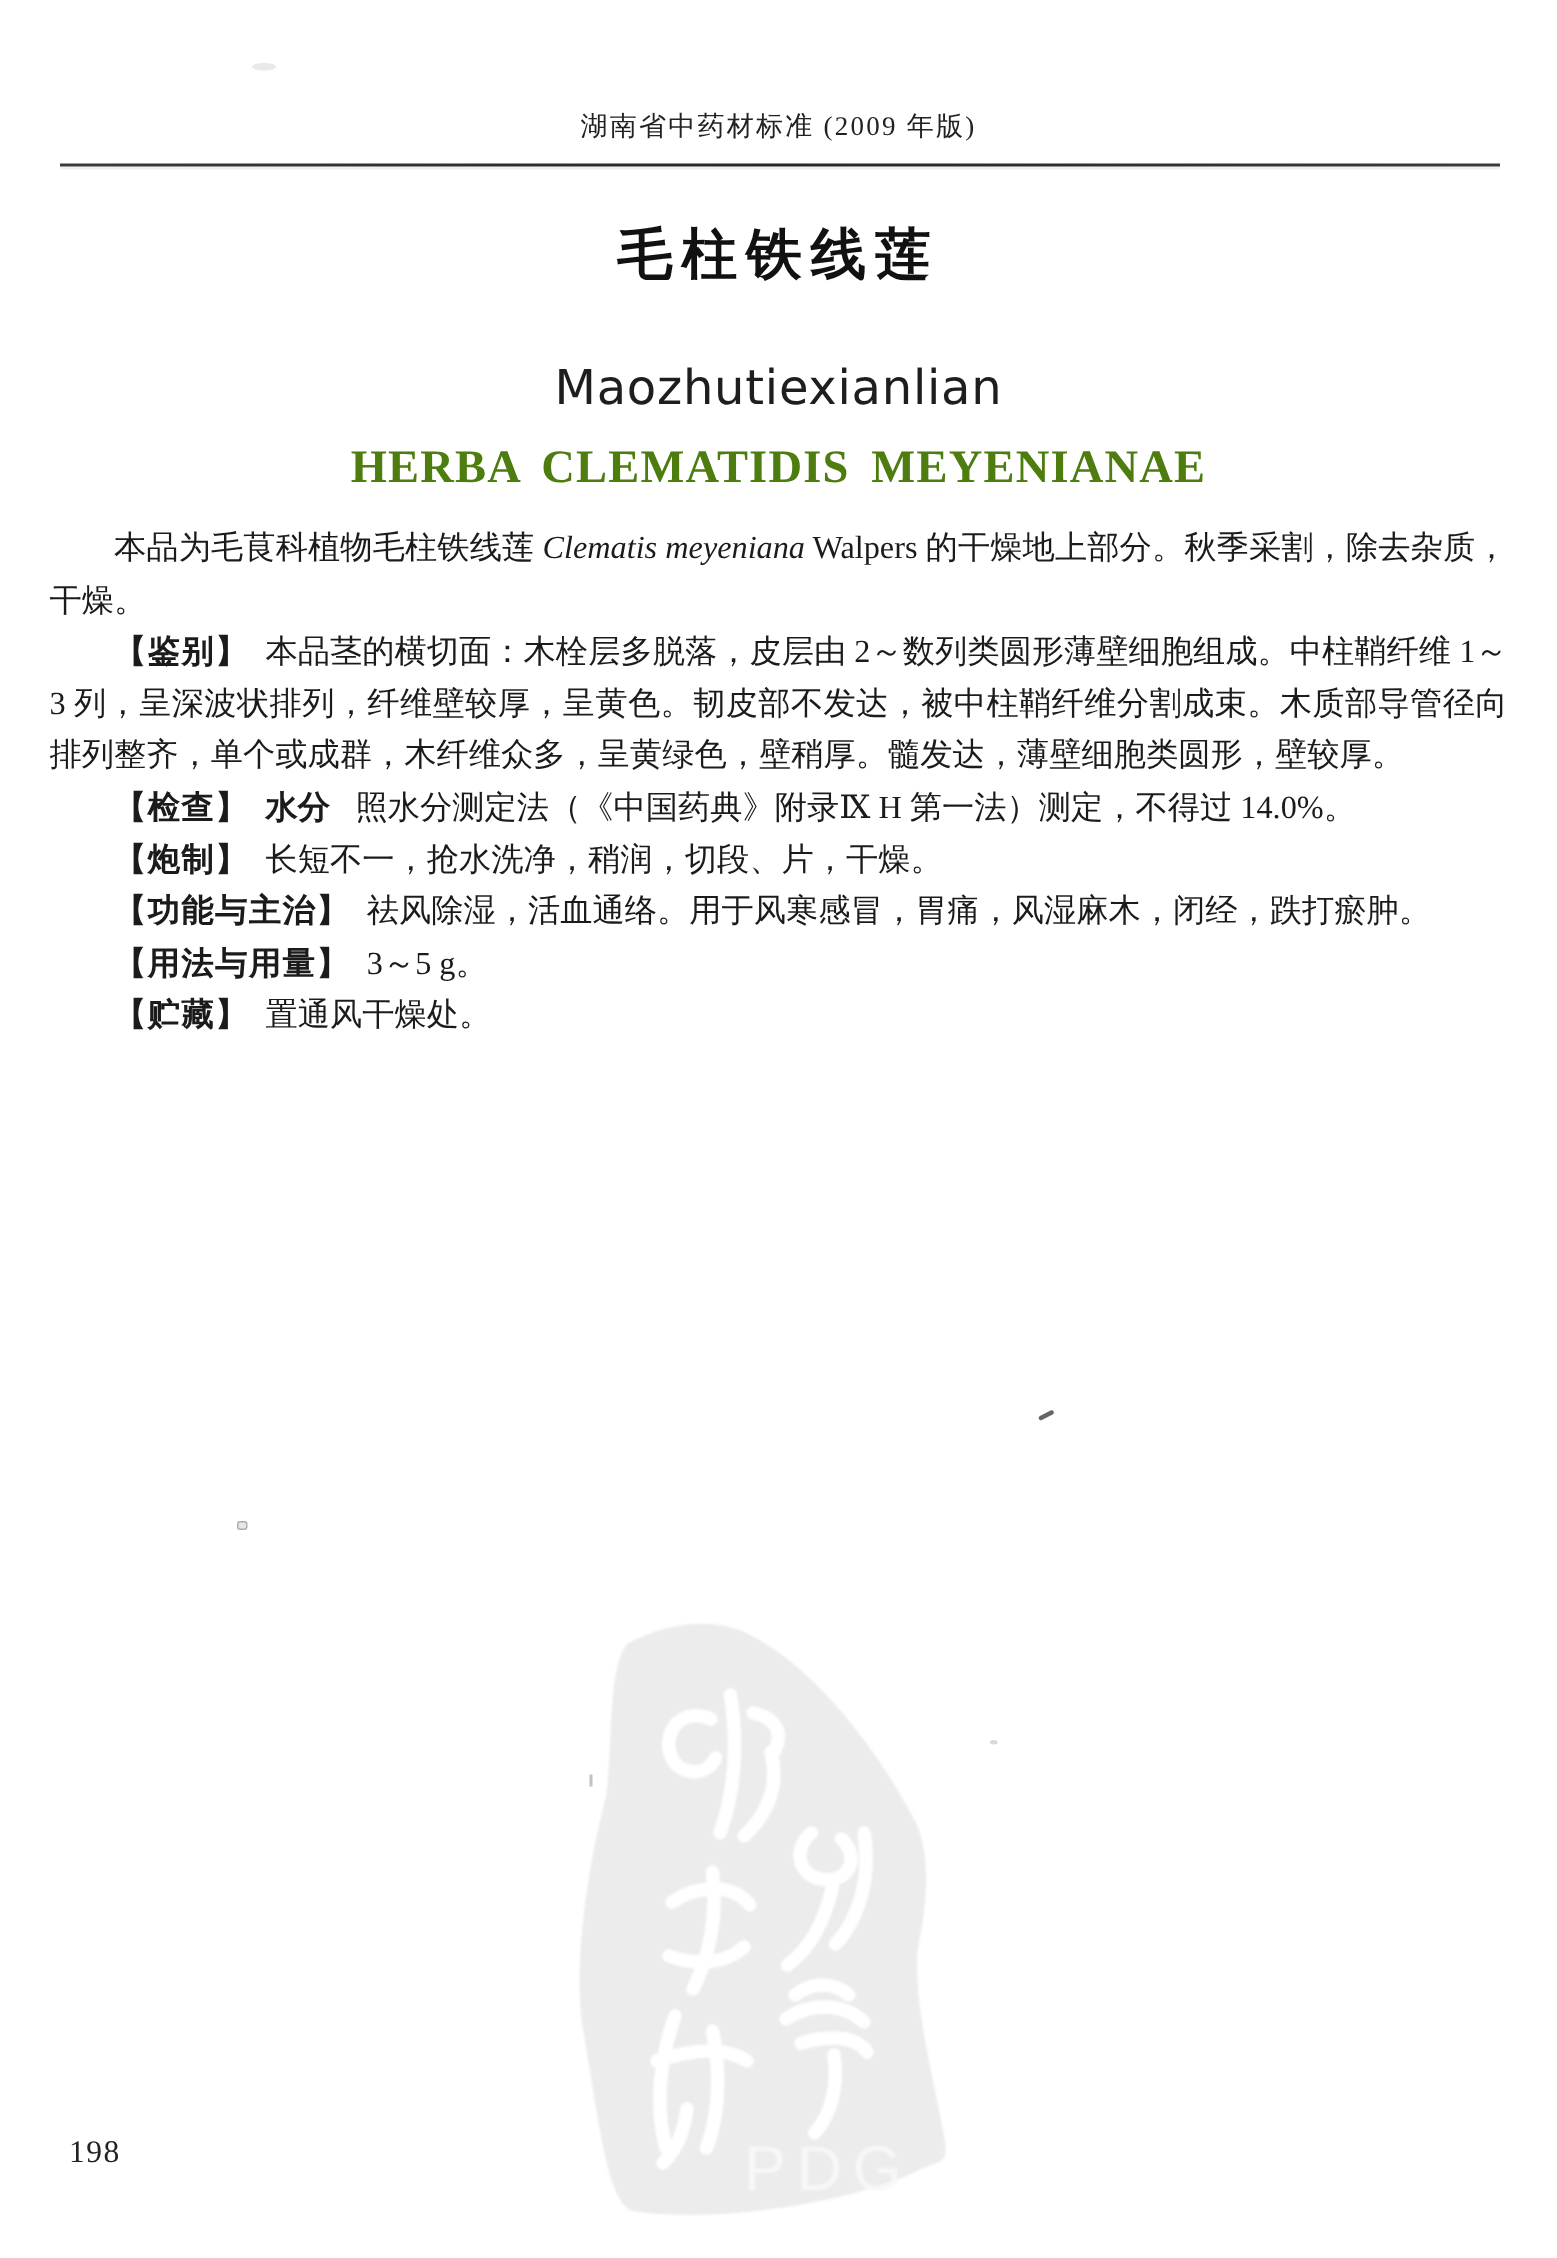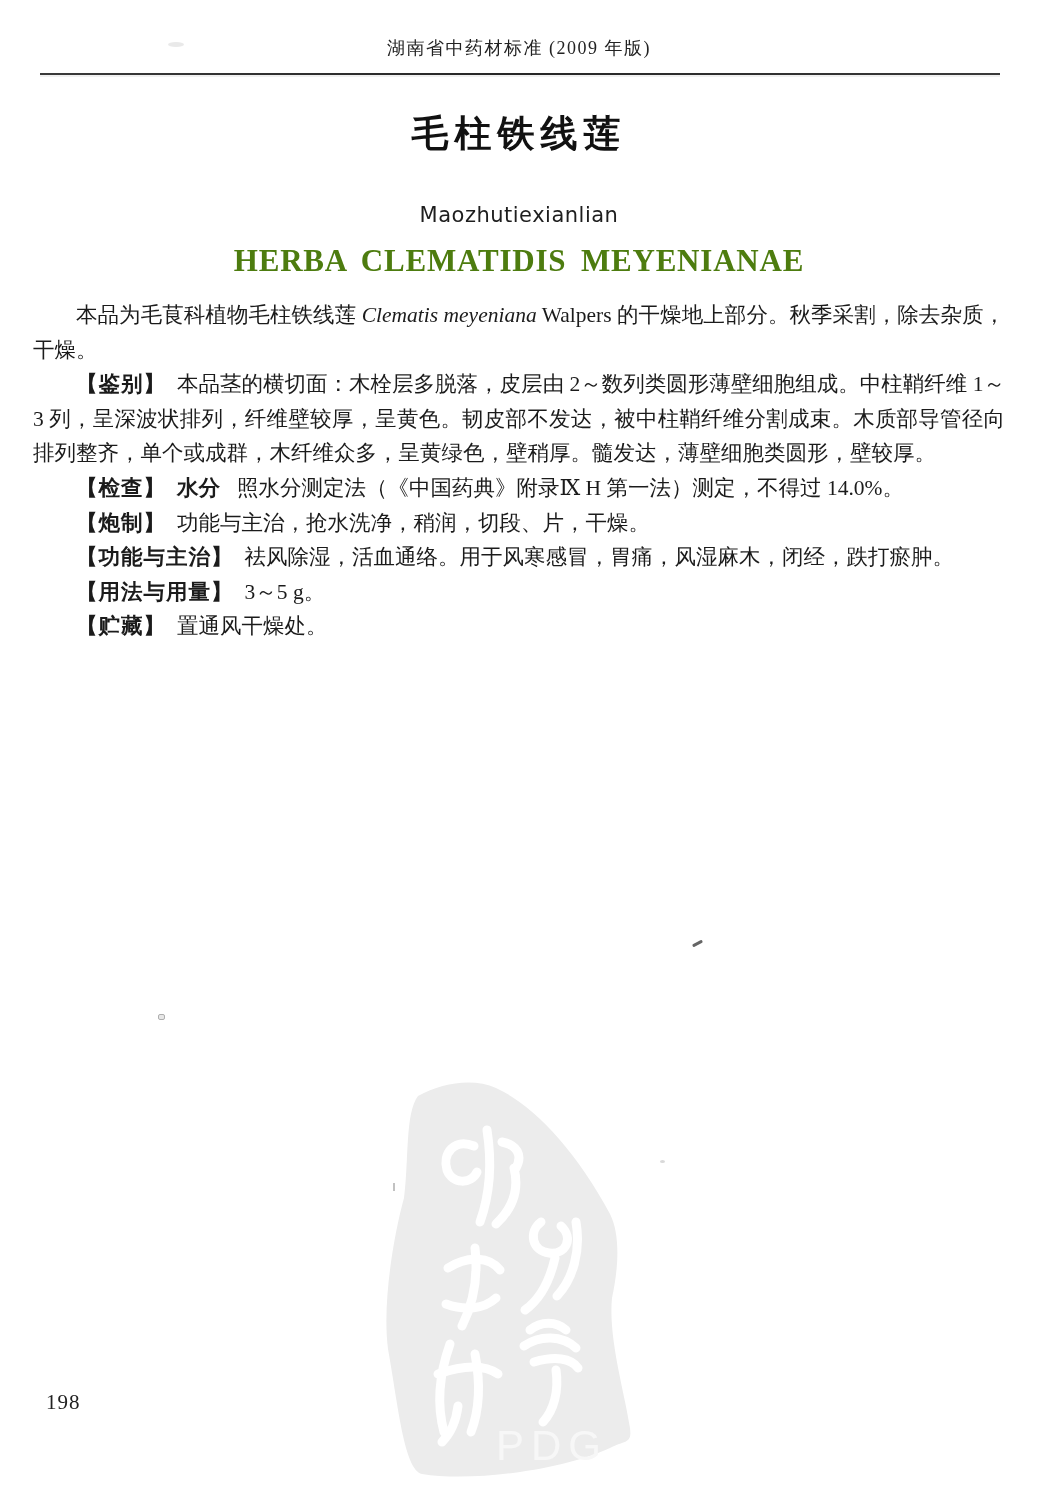--- a/index.html
+++ b/index.html
@@ -5,21 +5,21 @@
   * { margin:0; padding:0; box-sizing:border-box; }
   html,body { background:#ffffff; }
   body {
     width:1038px; height:1505px;
     position:relative;
     overflow:hidden;
     color:#1c1c1c;
     font-family:"Liberation Serif","DejaVu Serif",serif;
   }
   .running-header {
-    padding-top:36px;
+    padding-top:72px;
     text-align:center;
     font-size:18px;
     letter-spacing:1.5px;
     color:#222;
   }
   .header-rule {
     height:2px;
     background:linear-gradient(90deg,#3a3a3a 0%,#262626 50%,#3a3a3a 100%);
     margin:13px 38px 0 40px;
     box-shadow:0 2px 0 rgba(0,0,0,0.06);
@@ -29,21 +29,21 @@
     text-align:center;
     font-size:37px;
     font-weight:700;
     letter-spacing:6px;
     font-family:"Liberation Sans","DejaVu Sans",sans-serif;
     color:#111;
   }
   .pinyin {
     margin-top:44px;
     text-align:center;
-    font-size:21px;
+    font-size:32px;
     letter-spacing:0.5px;
     font-family:"DejaVu Sans","Liberation Sans",sans-serif;
     color:#1e1e1e;
   }
   .latin {
     margin-top:16px;
     text-align:center;
     font-size:31px;
     font-weight:700;
     letter-spacing:0.8px;
@@ -68,21 +68,21 @@
   }
   .sublabel {
     font-weight:700;
     font-family:"Liberation Sans","DejaVu Sans",sans-serif;
     margin-right:17px;
   }
   .sublabel:empty { display:none; margin:0; }
   .species { font-style:italic; }
   .page-number {
     position:absolute;
-    left:46px; top:1390px;
+    left:46px; top:1422px;
     font-size:21px;
     letter-spacing:1px;
     color:#222;
   }
   .watermark {
     position:absolute;
     left:378px; top:1072px;
     width:336px; height:414px;
     filter:blur(0.6px);
     pointer-events:none;
@@ -105,21 +105,21 @@
 <div class="latin">HERBA CLEMATIDIS MEYENIANAE</div>
 
 <div class="bodytext">
   <p class="para"><span>本品为毛茛科植物毛柱铁线莲 </span><span class="species">Clematis meyeniana</span><span> Walpers 的干燥地上部分。秋季采割，除去杂质，干燥。</span></p>
 
 
   <p class="para"><span class="seclabel">【鉴别】</span><span>本品茎的横切面：木栓层多脱落，皮层由 2～数列类圆形薄壁细胞组成。中柱鞘纤维 1～3 列，呈深波状排列，纤维壁较厚，呈黄色。韧皮部不发达，被中柱鞘纤维分割成束。木质部导管径向排列整齐，单个或成群，木纤维众多，呈黄绿色，壁稍厚。髓发达，薄壁细胞类圆形，壁较厚。</span></p>
 
   <p class="para"><span class="seclabel">【检查】</span><span class="sublabel">水分</span><span>照水分测定法（《中国药典》附录Ⅸ H 第一法）测定，不得过 14.0%。</span></p>
 
-  <p class="para"><span class="seclabel">【炮制】</span><span>功能与主治，抢水洗净，稍润，切段、片，干燥。</span></p>
+  <p class="para"><span class="seclabel">【炮制】</span><span>长短不一，抢水洗净，稍润，切段、片，干燥。</span></p>
 
 
   <p class="para"><span class="seclabel">【功能与主治】</span><span>祛风除湿，活血通络。用于风寒感冒，胃痛，风湿麻木，闭经，跌打瘀肿。</span></p>
 
   <p class="para"><span class="seclabel">【用法与用量】</span><span>3～5 g。</span></p>
 
   <p class="para"><span class="seclabel">【贮藏】</span><span>置通风干燥处。</span></p>
 </div>
 
 <svg class="watermark" viewBox="0 0 336 414" xmlns="http://www.w3.org/2000/svg">

